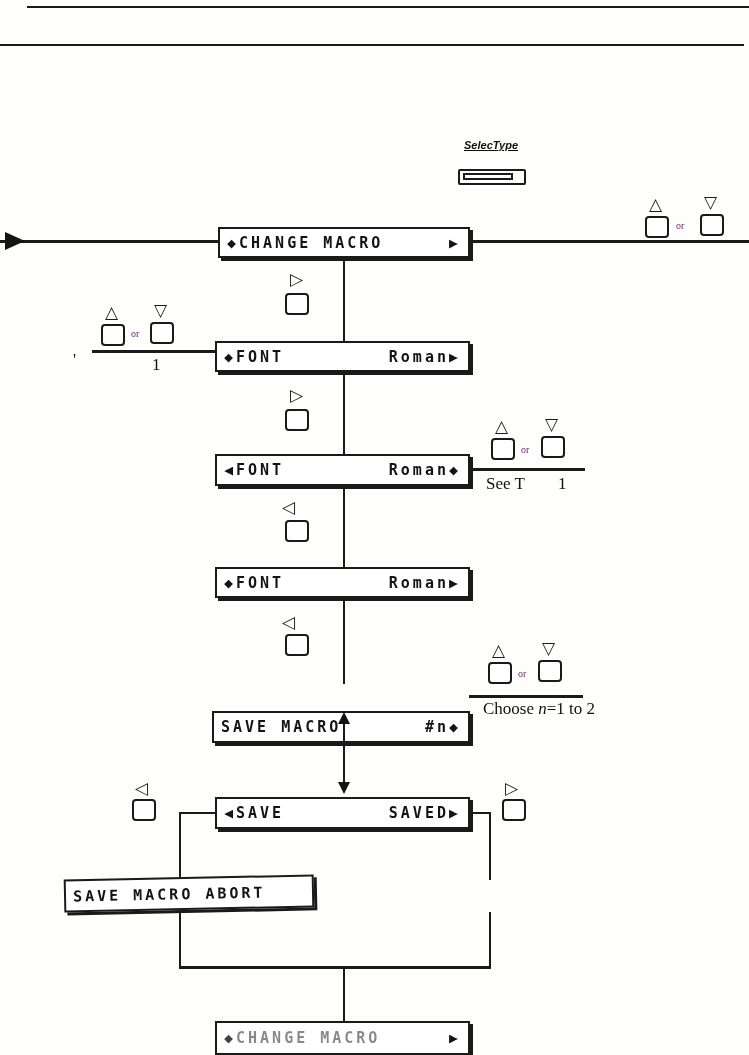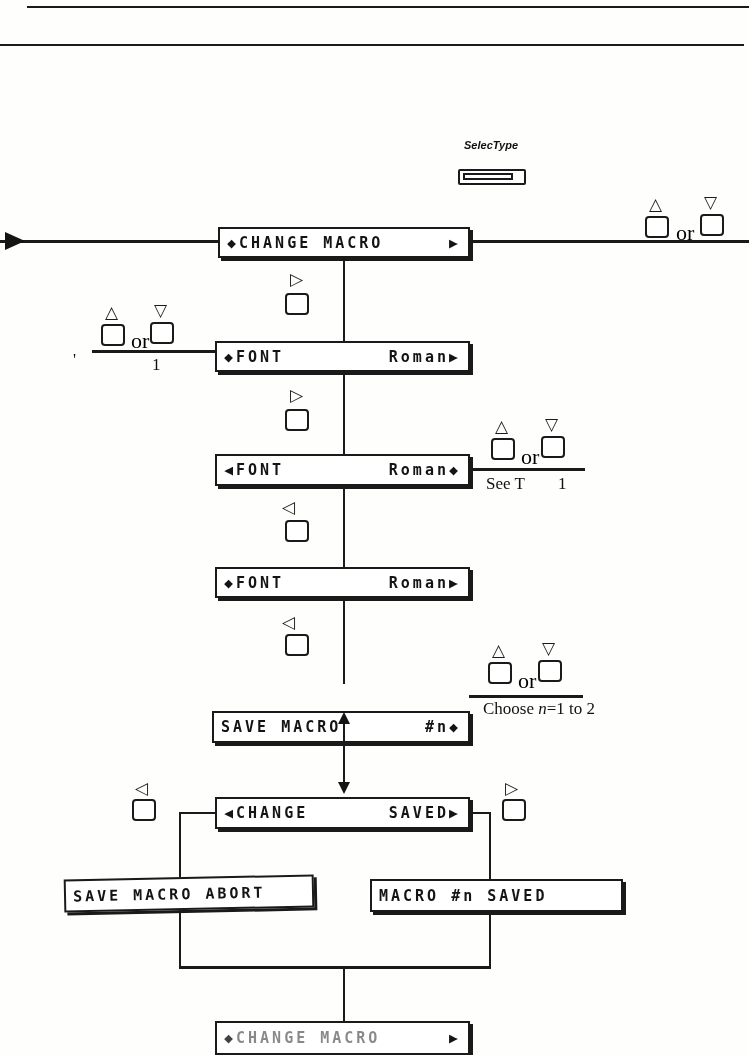--- a/index.html
+++ b/index.html
@@ -9,31 +9,31 @@
   .lcd{position:absolute;display:flex;align-items:center;justify-content:space-between;
        padding:0 7px;background:#fff;border:2px solid #1a1a1a;box-shadow:3px 3px 0 0 #1a1a1a;
        font-family:"DejaVu Sans Mono",monospace;font-weight:bold;font-size:15px;
        letter-spacing:3px;color:#141414;box-sizing:border-box;white-space:nowrap;}
   .lcd .seg{display:flex;align-items:center;}
   .lcd.single{justify-content:flex-start;}
   .keycap{position:absolute;width:24px;height:22px;border:2px solid #1a1a1a;border-radius:4px;
           background:#fff;box-sizing:border-box;}
   .tri{position:absolute;font-size:17px;line-height:1;color:#1a1a1a;
        font-family:"DejaVu Sans",sans-serif;}
-  .or{position:absolute;font-family:"Liberation Serif",serif;font-size:22px;color:#000000;}
+  .or{position:absolute;font-family:"Liberation Serif",serif;font-size:10px;color:#701a75;}
   .note{position:absolute;font-family:"Liberation Serif",serif;font-size:17px;color:#111;}
   .note i{font-style:italic;}
   .ah-right{position:absolute;width:0;height:0;border-top:9px solid transparent;
             border-bottom:9px solid transparent;border-left:20px solid #141414;}
   .ah-up{position:absolute;width:0;height:0;border-left:6px solid transparent;
          border-right:6px solid transparent;border-bottom:12px solid #141414;}
   .ah-down{position:absolute;width:0;height:0;border-left:6px solid transparent;
            border-right:6px solid transparent;border-top:12px solid #141414;}
   .selectype-label{position:absolute;left:464px;top:139px;font-size:11px;font-weight:bold;
-                   font-style:italic;letter-spacing:0;}
+                   font-style:italic;letter-spacing:0;text-decoration:underline;}
   .selectype-key{position:absolute;left:458px;top:169px;width:68px;height:16px;
                  border:2px solid #1a1a1a;border-radius:2px;box-sizing:border-box;background:#fff;}
   .selectype-key-inner{position:absolute;left:3px;top:2px;width:50px;height:7px;
                  border:2px solid #1a1a1a;box-sizing:border-box;}
   .faded{opacity:.5;}
   .dim{opacity:.8;}
 </style>
 </head>
 <body>
 
@@ -155,38 +155,35 @@
   <div class="ah-down" style="left:338px;top:782px"></div>
 
   <span class="tri" style="left:135px;top:780px">◁</span>
   <div class="keycap" style="left:132px;top:799px"></div>
   <span class="tri" style="left:505px;top:780px">▷</span>
   <div class="keycap" style="left:502px;top:799px"></div>
 
   <div class="lcd" style="left:215px;top:797px;width:255px;height:32px">
     <span class="seg">
         <span>◀</span>
-        <span>CHANGE</span>
+        <span>SAVE</span>
       </span>
     <span class="seg">
         <span>SAVED</span>
         <span>▶</span>
       </span>
   </div>
 
   <div class="hline" style="left:180px;top:812px;width:35px;height:2px"></div>
   <div class="hline" style="left:469px;top:812px;width:22px;height:2px"></div>
   <div class="vline" style="left:179px;top:812px;width:2px;height:66px"></div>
   <div class="vline" style="left:489px;top:812px;width:2px;height:68px"></div>
 
   <div class="lcd single" style="left:64px;top:877px;width:250px;height:33px;transform:rotate(-1.2deg)">
     <span>SAVE MACRO ABORT</span>
-  </div>
-  <div class="lcd single" style="left:370px;top:879px;width:253px;height:33px">
-    <span>MACRO #n SAVED</span>
   </div>
 
   <div class="vline" style="left:179px;top:910px;width:2px;height:58px"></div>
   <div class="vline" style="left:489px;top:912px;width:2px;height:56px"></div>
   <div class="hline" style="left:179px;top:966px;width:312px;height:3px"></div>
   <div class="vline" style="left:343px;top:966px;width:2px;height:56px"></div>
 
   <div class="lcd" style="left:215px;top:1021px;width:255px;height:34px">
     <span class="seg">
         <span class="dim">◆</span>

